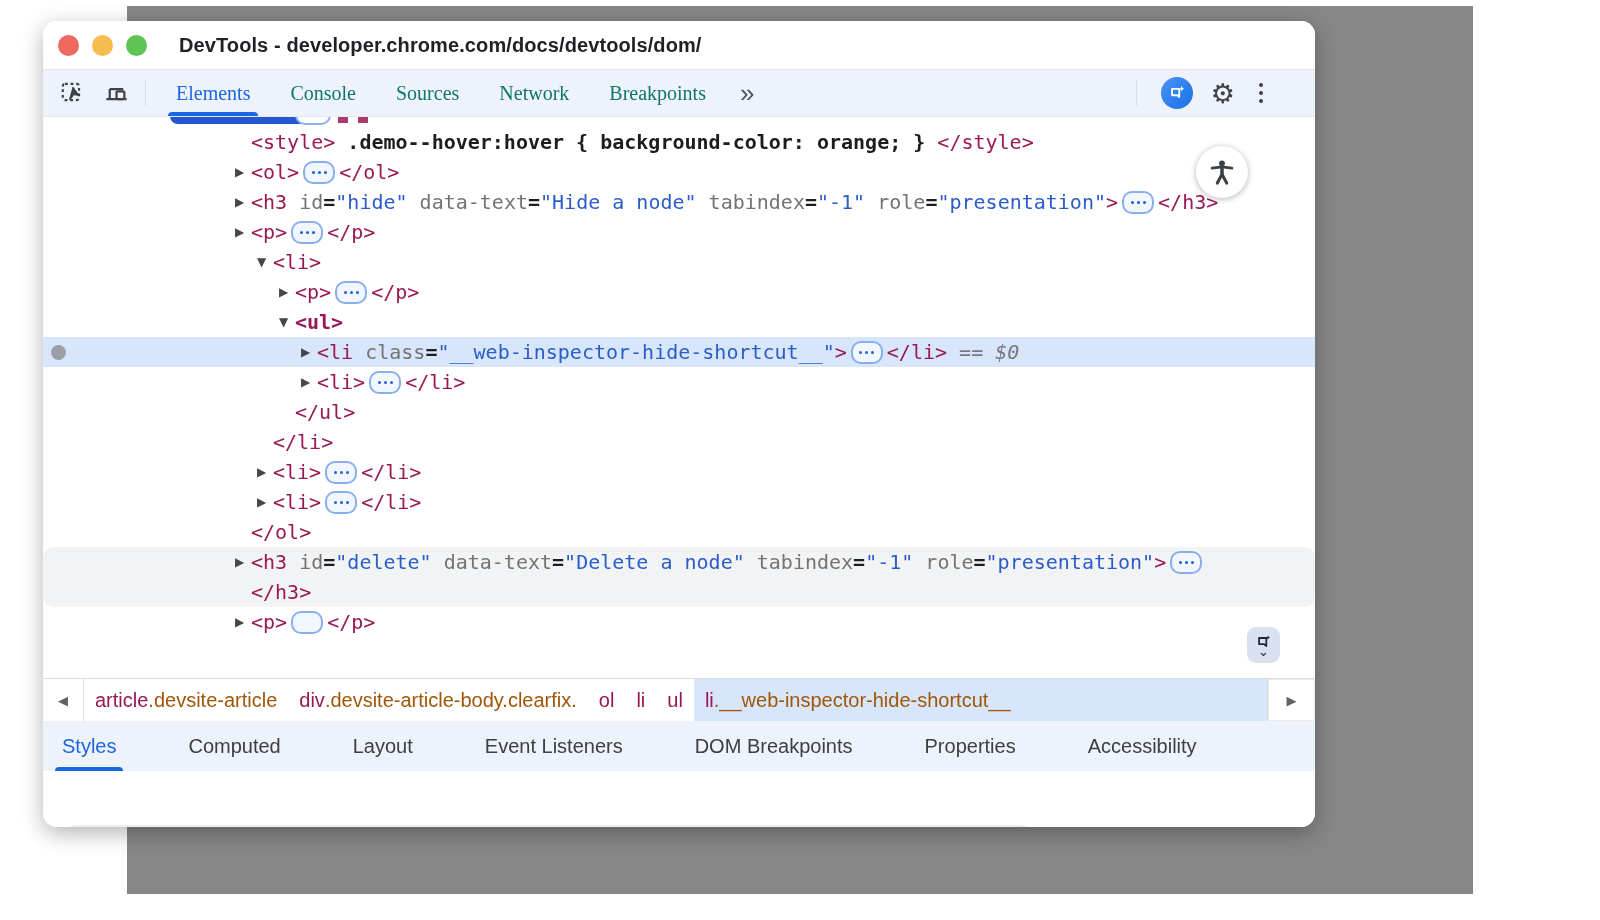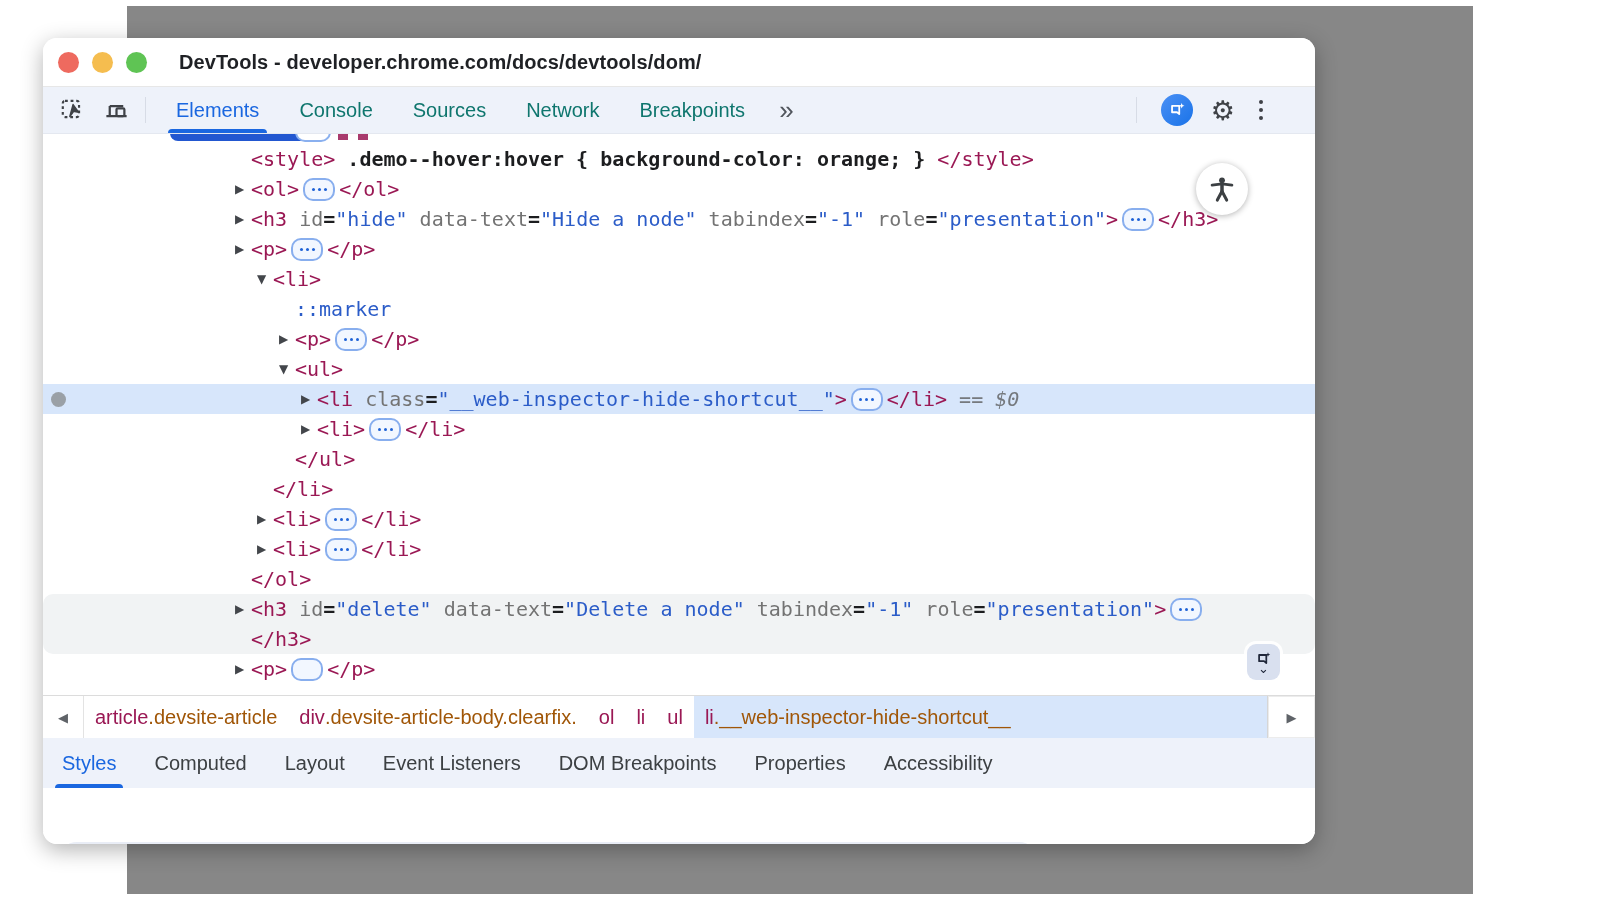--- a/index.html
+++ b/index.html
@@ -1,37 +1,37 @@
 <!DOCTYPE html>
 <html><head>
 <meta charset="utf-8">
 <style>
   html,body{margin:0;padding:0;background:#fff;}
   .stage{position:relative;width:1600px;height:920px;background:#ffffff;overflow:hidden;
          font-family:"Liberation Sans",sans-serif;}
   .backdrop{position:absolute;left:127px;top:6px;width:1346px;height:888px;background:#878787;}
-  .window{position:absolute;left:43px;top:38px;width:1272px;height:806px;background:#ffffff;
+  .window{position:absolute;left:43px;top:21px;width:1272px;height:806px;background:#ffffff;
           border-radius:14px;box-shadow:0 6px 22px rgba(0,0,0,.30);overflow:hidden;}
 
   
   .titlebar{position:absolute;left:0;top:0;right:0;height:48px;background:#fff;
             border-bottom:1px solid #e7e7e7;display:flex;align-items:center;}
   .lights{display:flex;gap:13px;margin-left:15px;}
   .light{width:21px;height:21px;border-radius:50%;}
   .light.red{background:#ee6a5f;}
   .light.yellow{background:#f5bd4f;}
   .light.green{background:#5fc454;}
   .win-title{margin-left:32px;font-size:20px;font-weight:700;color:#1f2125;letter-spacing:.1px;}
 
   
   .toolbar{position:absolute;left:0;top:49px;right:0;height:46px;background:#eef2fa;
            display:flex;align-items:center;border-bottom:1px solid #e4e8f0;}
   .tb-icon{width:30px;height:30px;display:flex;align-items:center;justify-content:center;margin-left:14px;cursor:pointer;}
   .vdiv{width:1px;height:26px;background:#d7dce6;margin:0 10px 0 14px;}
-  .tabs{display:flex;height:100%;align-items:center;}
+  .tabs{display:flex;height:100%;align-items:center;font-family:Liberation Serif, serif;}
   .tab{padding:0 20px;font-size:20px;color:#0f766e;height:100%;display:flex;align-items:center;position:relative;cursor:pointer;}
   .tab.active{color:#1a67e0;font-weight:400;}
   .tab.active::after{content:"";position:absolute;left:12px;right:12px;bottom:0;height:4px;
                      background:#1a67e0;border-radius:4px 4px 0 0;}
   .more-tabs{font-size:26px;color:#50555c;margin-left:14px;cursor:pointer;line-height:1;}
   .tb-right{margin-left:auto;display:flex;align-items:center;padding-right:48px;}
   .ai-circle{width:32px;height:32px;border-radius:50%;background:linear-gradient(135deg,#4a90f5,#1a73e8);
              display:flex;align-items:center;justify-content:center;margin:0 18px 0 14px;cursor:pointer;}
   .gear{font-size:27px;color:#3f4247;cursor:pointer;margin-right:20px;font-family:"DejaVu Sans",sans-serif;}
   .kebab{display:flex;flex-direction:column;gap:4px;cursor:pointer;padding:4px;}
@@ -80,21 +80,21 @@
   .crumb-nav{width:40px;display:flex;align-items:center;justify-content:center;color:#5f6368;
              font-size:13px;border-right:1px solid #e3e3e3;cursor:pointer;flex:none;}
   .crumb-nav.right{border-right:none;border-left:1px solid #d6d6d6;box-shadow:inset 0 0 0 1px #ececec;width:47px;}
   .crumb-list{display:flex;align-items:stretch;overflow:hidden;flex:1;}
   .crumb{display:flex;align-items:center;padding:0 11px;white-space:nowrap;cursor:pointer;}
   .crumb .c-tag{color:#9a1854;}
   .crumb .c-rest{color:#a05607;}
   .crumb.selected{background:#d7e6fb;flex:1;}
 
   
-  .ptabs{position:absolute;left:0;top:700px;right:0;height:50px;background:#eef2fa;display:flex;align-items:center;}
+  .ptabs{position:absolute;left:0;top:700px;right:0;height:50px;background:#eef2fa;display:flex;align-items:center;gap:34px;}
   .ptab{padding:0 19px;font-size:20px;color:#3c4043;height:100%;display:flex;align-items:center;position:relative;cursor:pointer;}
   .ptab.active{color:#1a67e0;}
   .ptab.active::after{content:"";position:absolute;left:12px;right:12px;bottom:0;height:4px;background:#1a67e0;border-radius:4px 4px 0 0;}
 
   
   .filterrow{position:absolute;left:0;top:750px;right:0;height:56px;background:#fff;display:flex;align-items:center;margin-top:44px;}
   .filter-pill{margin-left:16px;width:950px;height:36px;border-radius:18px;background:#e9edf6;
                display:flex;align-items:center;padding:0 14px;}
   .filter-pill input{border:none;outline:none;background:transparent;font-size:20px;color:#202124;
                      font-family:"Liberation Sans",sans-serif;width:100%;margin-left:10px;}
@@ -166,23 +166,22 @@
       </div>
     </div>
 
     <div class="tree" id="tree-rows">
         <div class="trow"><span class="deco-pill"></span><span class="deco-ellipse"></span><span class="deco-mark" style="left: 295px;"></span><span class="deco-mark" style="left: 315px;"></span></div>
         <div class="trow" style="padding-left: 192px;"><span class="arrow"></span><span class="tk-tag">&lt;style&gt;</span><span class="tk-txt"> .demo--hover:hover { background-color: orange; } </span><span class="tk-tag">&lt;/style&gt;</span></div>
         <div class="trow" style="padding-left: 192px;"><span class="arrow">▶</span><span class="tk-tag">&lt;ol&gt;</span><span class="ellipsis"><i></i><i></i><i></i></span><span class="tk-tag">&lt;/ol&gt;</span></div>
         <div class="trow" style="padding-left: 192px;"><span class="arrow">▶</span><span class="tk-tag">&lt;h3</span><span class="tk-attr"> id</span><span class="tk-txt">=</span><span class="tk-val">"hide"</span><span class="tk-attr"> data-text</span><span class="tk-txt">=</span><span class="tk-val">"Hide a node"</span><span class="tk-attr"> tabindex</span><span class="tk-txt">=</span><span class="tk-val">"-1"</span><span class="tk-attr"> role</span><span class="tk-txt">=</span><span class="tk-val">"presentation"</span><span class="tk-tag">&gt;</span><span class="ellipsis"><i></i><i></i><i></i></span><span class="tk-tag">&lt;/h3&gt;</span></div>
         <div class="trow" style="padding-left: 192px;"><span class="arrow">▶</span><span class="tk-tag">&lt;p&gt;</span><span class="ellipsis"><i></i><i></i><i></i></span><span class="tk-tag">&lt;/p&gt;</span></div>
         <div class="trow" style="padding-left: 214px;"><span class="arrow">▼</span><span class="tk-tag">&lt;li&gt;</span></div>
-        <div class="trow" style="padding-left: 236px;"><span class="arrow"></span><span class="tk-pseudo">::marker</span></div>
         <div class="trow" style="padding-left: 236px;"><span class="arrow">▶</span><span class="tk-tag">&lt;p&gt;</span><span class="ellipsis"><i></i><i></i><i></i></span><span class="tk-tag">&lt;/p&gt;</span></div>
-        <div class="trow" style="padding-left: 236px;"><span class="arrow">▼</span><span class="tk-tag">&lt;ul&gt;</span></div>
+        <div class="trow" style="padding-left: 236px; font-weight: bold;"><span class="arrow">▼</span><span class="tk-tag">&lt;ul&gt;</span></div>
         <div class="trow selected" style="padding-left: 258px;"><span class="seldot"></span><span class="arrow">▶</span><span class="tk-tag">&lt;li</span><span class="tk-attr"> class</span><span class="tk-txt">=</span><span class="tk-val">"__web-inspector-hide-shortcut__"</span><span class="tk-tag">&gt;</span><span class="ellipsis"><i></i><i></i><i></i></span><span class="tk-tag">&lt;/li&gt;</span><span class="tk-eq"> == </span><span class="tk-dollar">$0</span></div>
         <div class="trow" style="padding-left: 258px;"><span class="arrow">▶</span><span class="tk-tag">&lt;li&gt;</span><span class="ellipsis"><i></i><i></i><i></i></span><span class="tk-tag">&lt;/li&gt;</span></div>
         <div class="trow" style="padding-left: 236px;"><span class="arrow"></span><span class="tk-tag">&lt;/ul&gt;</span></div>
         <div class="trow" style="padding-left: 214px;"><span class="arrow"></span><span class="tk-tag">&lt;/li&gt;</span></div>
         <div class="trow" style="padding-left: 214px;"><span class="arrow">▶</span><span class="tk-tag">&lt;li&gt;</span><span class="ellipsis"><i></i><i></i><i></i></span><span class="tk-tag">&lt;/li&gt;</span></div>
         <div class="trow" style="padding-left: 214px;"><span class="arrow">▶</span><span class="tk-tag">&lt;li&gt;</span><span class="ellipsis"><i></i><i></i><i></i></span><span class="tk-tag">&lt;/li&gt;</span></div>
         <div class="trow" style="padding-left: 192px;"><span class="arrow"></span><span class="tk-tag">&lt;/ol&gt;</span></div>
         <div class="trow band band-top" style="padding-left: 192px;"><span class="arrow">▶</span><span class="tk-tag">&lt;h3</span><span class="tk-attr"> id</span><span class="tk-txt">=</span><span class="tk-val">"delete"</span><span class="tk-attr"> data-text</span><span class="tk-txt">=</span><span class="tk-val">"Delete a node"</span><span class="tk-attr"> tabindex</span><span class="tk-txt">=</span><span class="tk-val">"-1"</span><span class="tk-attr"> role</span><span class="tk-txt">=</span><span class="tk-val">"presentation"</span><span class="tk-tag">&gt;</span><span class="ellipsis"><i></i><i></i><i></i></span></div>
         <div class="trow band band-bottom" style="padding-left: 192px;"><span class="arrow"></span><span class="tk-tag">&lt;/h3&gt;</span></div>
         <div class="trow" style="padding-left: 192px;"><span class="arrow">▶</span><span class="tk-tag">&lt;p&gt;</span><span class="ellipsis"></span><span class="tk-tag">&lt;/p&gt;</span></div>

